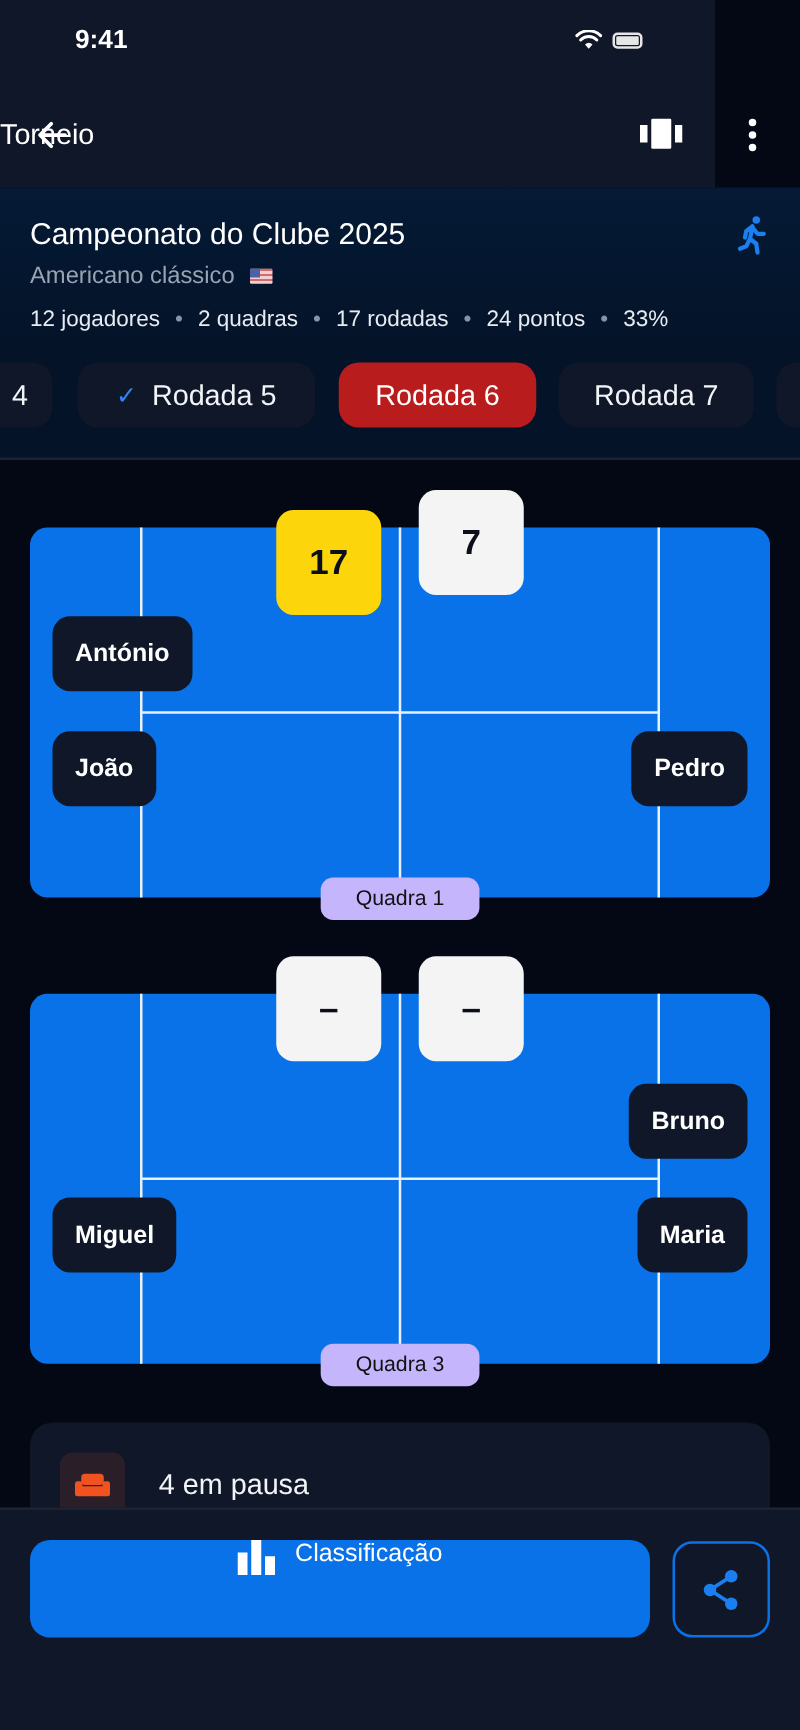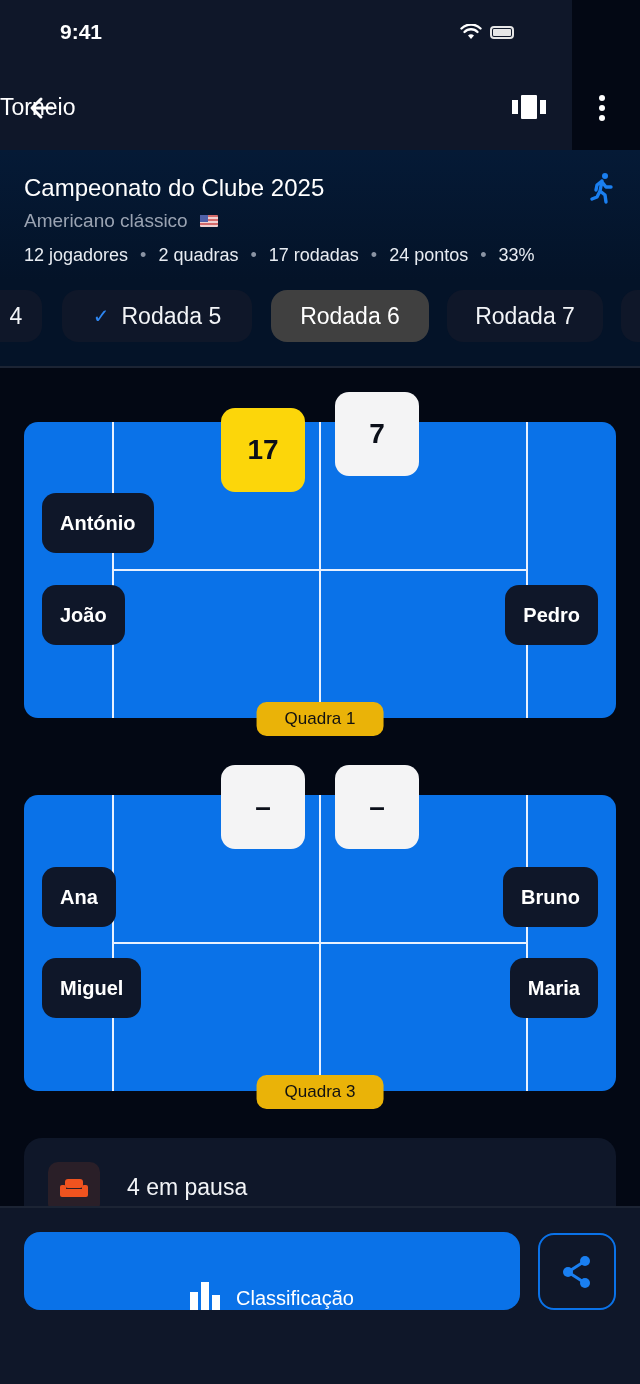--- a/index.html
+++ b/index.html
@@ -47,57 +47,57 @@
 
   .rounds {
     position: absolute; left: 0; top: 280px; width: 640px; height: 86px;
     background: #041328;
   }
   .round-chip {
     position: absolute; top: 10px; height: 52px; border-radius: 16px;
     background: #0f1729; display: flex; align-items: center; justify-content: center;
     font-size: 23px; font-weight: 500; color: #f2f4f7; gap: 12px;
   }
-  .round-chip.active { background: #404040; color: #ffffff; }
+  .round-chip.active { background: #b91c1c; color: #ffffff; }
   .check { color: #2e86f0; font-size: 20px; }
   .divider { position: absolute; left: 0; top: 366px; width: 640px; height: 2px; background: #1c2434; }
 
   .court {
     position: absolute; left: 24px; width: 592px; height: 296px; background: #0a72e8; border-radius: 14px;
   }
   .line-v { position: absolute; top: 0; bottom: 0; width: 2px; background: #e8f1ff; }
   .line-h { position: absolute; height: 2px; background: #e8f1ff; }
   .score {
     position: absolute; top: -30px; width: 84px; height: 84px; border-radius: 14px;
     background: #f4f4f5; color: #0b0f19; display: flex; align-items: center; justify-content: center;
     font-size: 28px; font-weight: 700;
   }
   .score.win { background: #fcd60a; margin-top: 16px; }
   .player {
     position: absolute; height: 60px; border-radius: 14px; background: #0f1729;
     color: #ffffff; font-size: 20px; font-weight: 700; display: flex; align-items: center; padding: 0 18px;
   }
   .court-label {
     position: absolute; bottom: -18px; left: 50%; transform: translateX(-50%);
-    background: #eab308; color: #111; border-radius: 10px; height: 34px; padding: 0 28px;
+    background: #c4b5fd; color: #111; border-radius: 10px; height: 34px; padding: 0 28px;
     display: flex; align-items: center; font-size: 17px; font-weight: 500; white-space: nowrap;
   }
 
   .pause-card {
     position: absolute; left: 24px; top: 1138px; width: 592px; height: 120px; background: #0f1729; border-radius: 18px;
   }
   .sofa-box { position: absolute; left: 24px; top: 24px; width: 52px; height: 52px; background: #2a1f28; border-radius: 10px; display: flex; align-items: center; justify-content: center; }
   .pause-text { position: absolute; left: 103px; top: 36px; font-size: 23px; color: #f2f4f7; }
 
   .bottom-bar {
     position: absolute; left: 0; top: 1206px; width: 640px; height: 178px; background: #0f1729; border-top: 2px solid #1c2434;
   }
   .rank-btn {
     position: absolute; left: 24px; top: 24px; width: 496px; height: 78px; background: #0a72e8; border-radius: 16px;
-    display: flex; align-items: flex-end; justify-content: center; gap: 14px; font-size: 20px; font-weight: 500;
+    display: flex; align-items: flex-start; justify-content: center; gap: 14px; font-size: 20px; font-weight: 500;
   }
   .share-btn {
     position: absolute; left: 538px; top: 25px; width: 78px; height: 77px; border: 2px solid #0a72e8; border-radius: 16px;
     display: flex; align-items: center; justify-content: center;
   }
 </style>
 </head>
 <body>
 
 <div class="topbar">
@@ -182,21 +182,20 @@
   <div class="court-label">Quadra 1</div>
 </div>
 
 <div class="court" style="top:795px;">
   <div class="line-v" style="left:88px;"></div>
   <div class="line-v" style="left:295px;"></div>
   <div class="line-v" style="left:502px;"></div>
   <div class="line-h" style="left:88px;width:416px;top:147px;"></div>
   <div class="score" style="left:197px;">–</div>
   <div class="score" style="left:311px;">–</div>
-  <div class="player" style="left:18px;top:72px;">Ana</div>
   <div class="player" style="left:18px;top:163px;">Miguel</div>
   <div class="player" style="right:18px;top:72px;">Bruno</div>
   <div class="player" style="right:18px;top:163px;">Maria</div>
   <div class="court-label">Quadra 3</div>
 </div>
 
 <div class="pause-card">
   <div class="sofa-box">
     <svg width="30" height="22" viewBox="0 0 30 22">
       <rect x="6" y="2" width="18" height="9" rx="3" fill="#f0531f"></rect>

